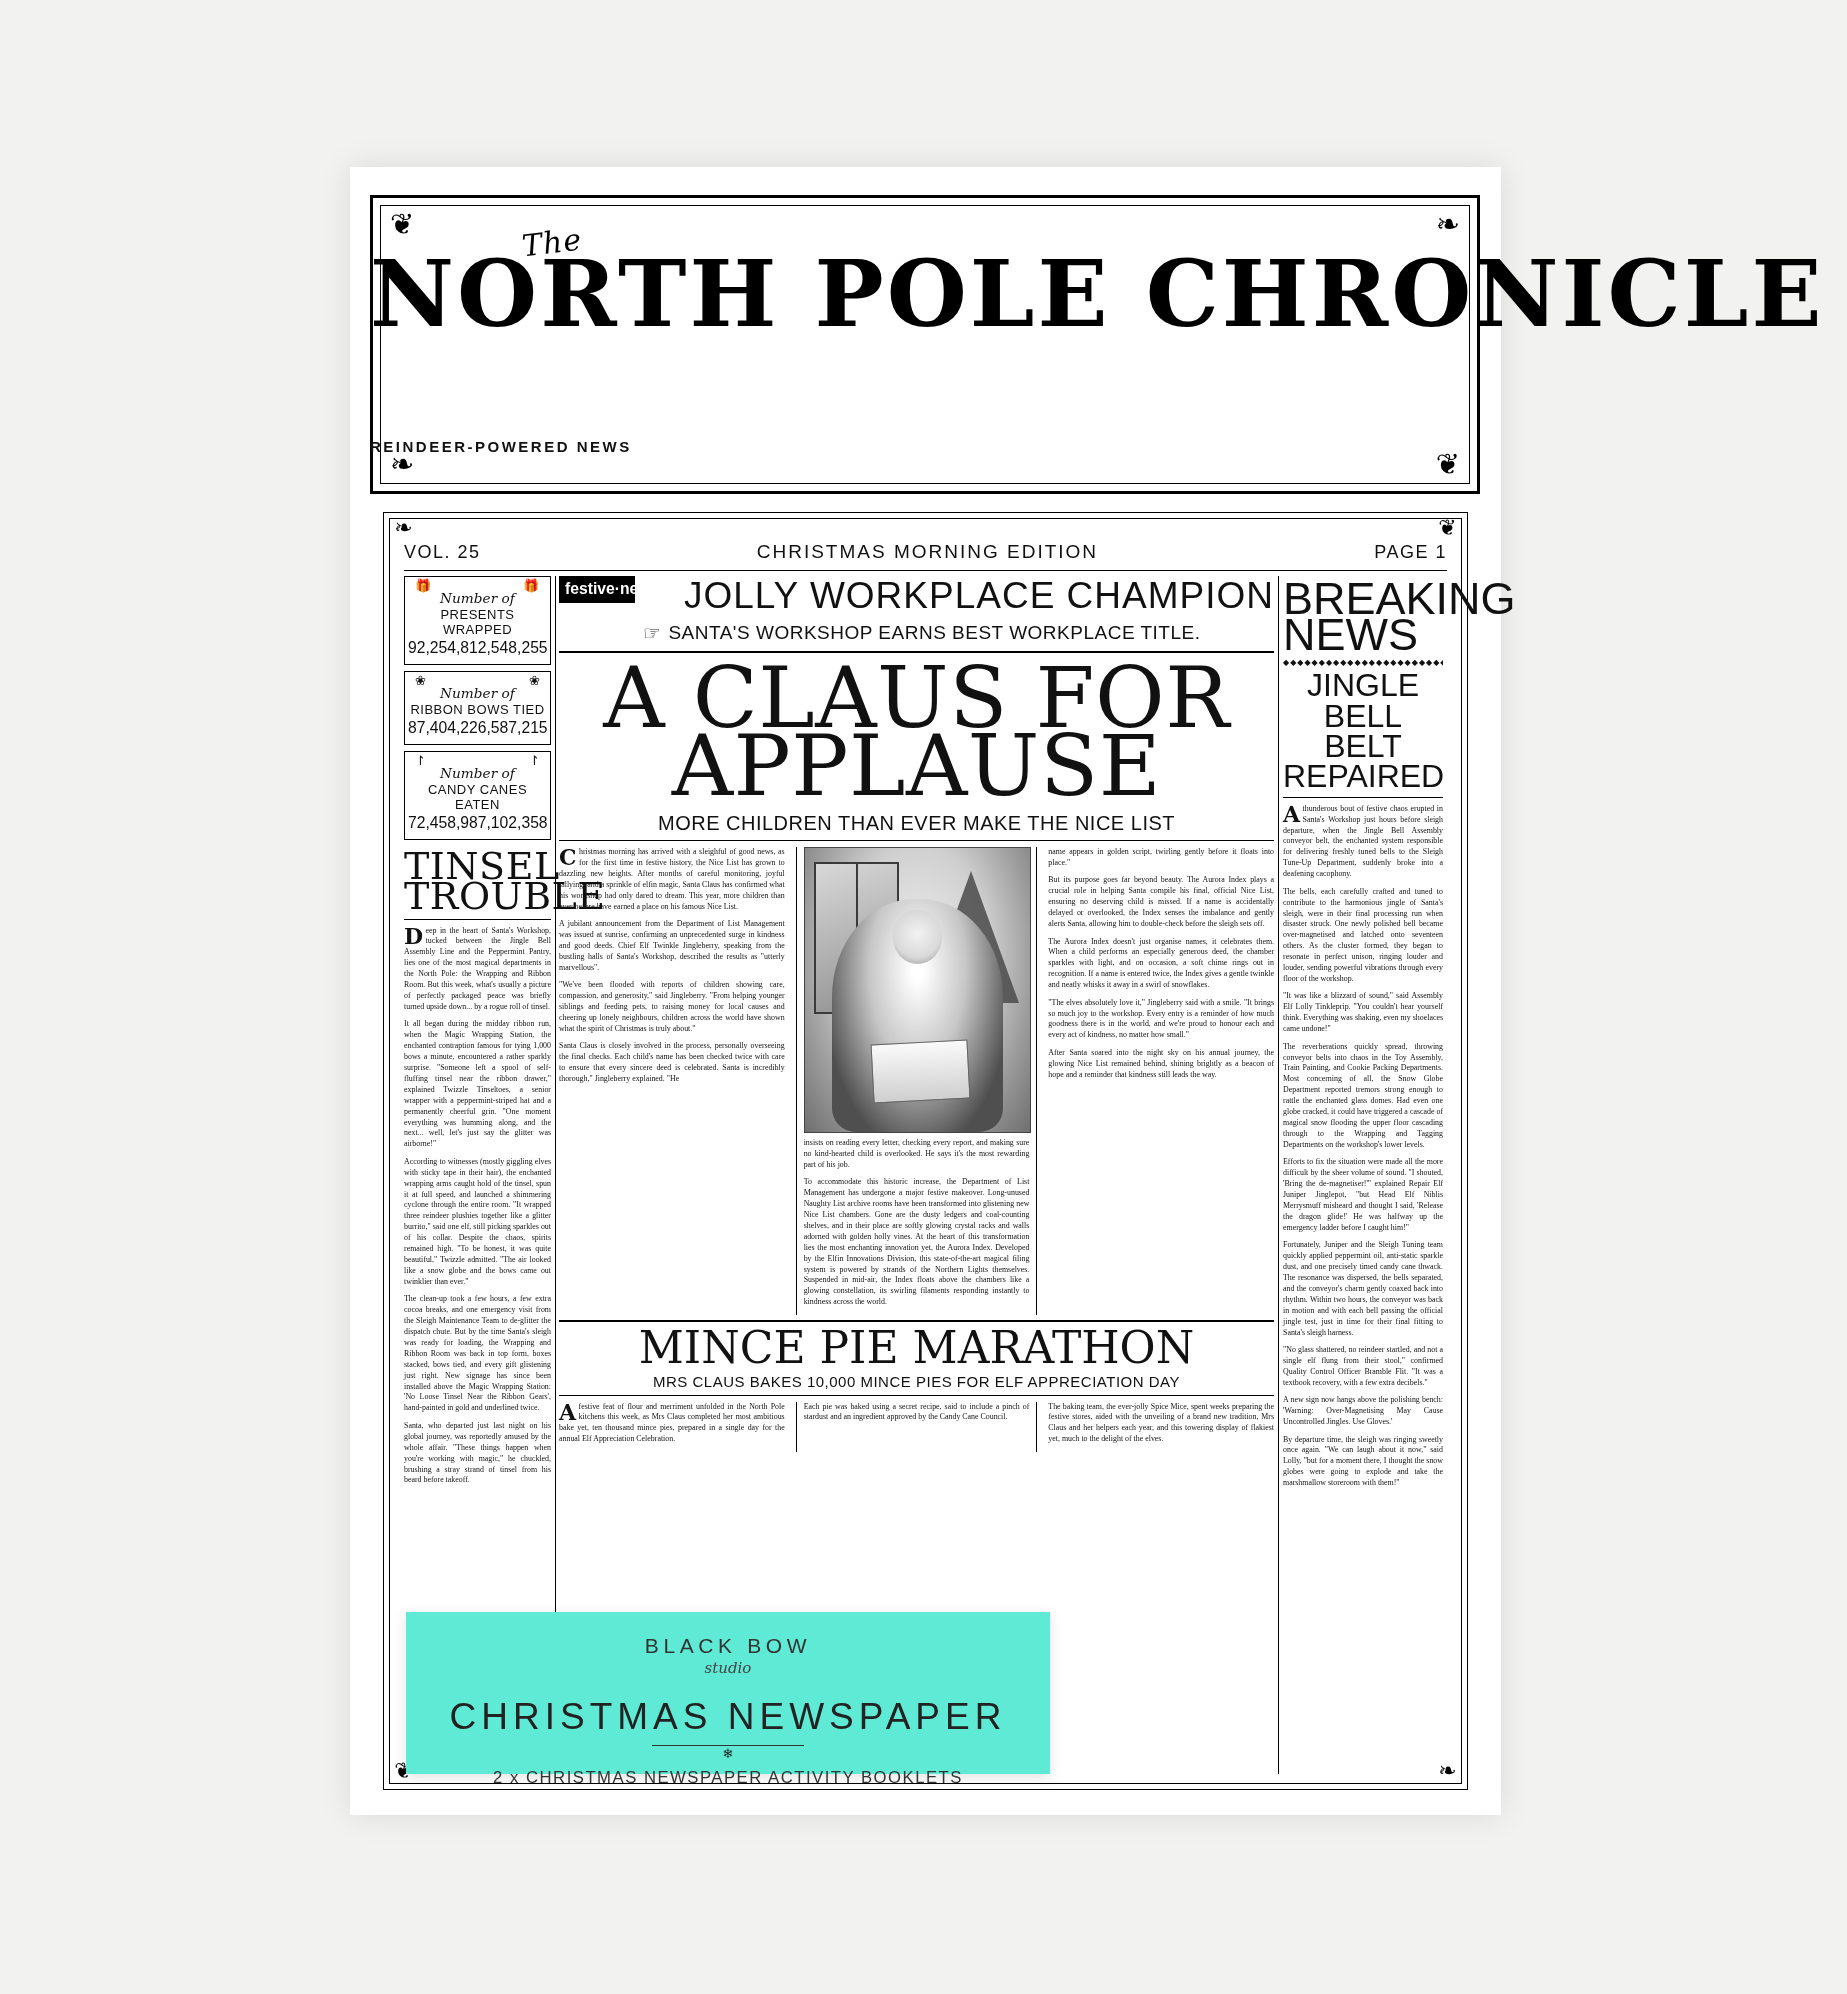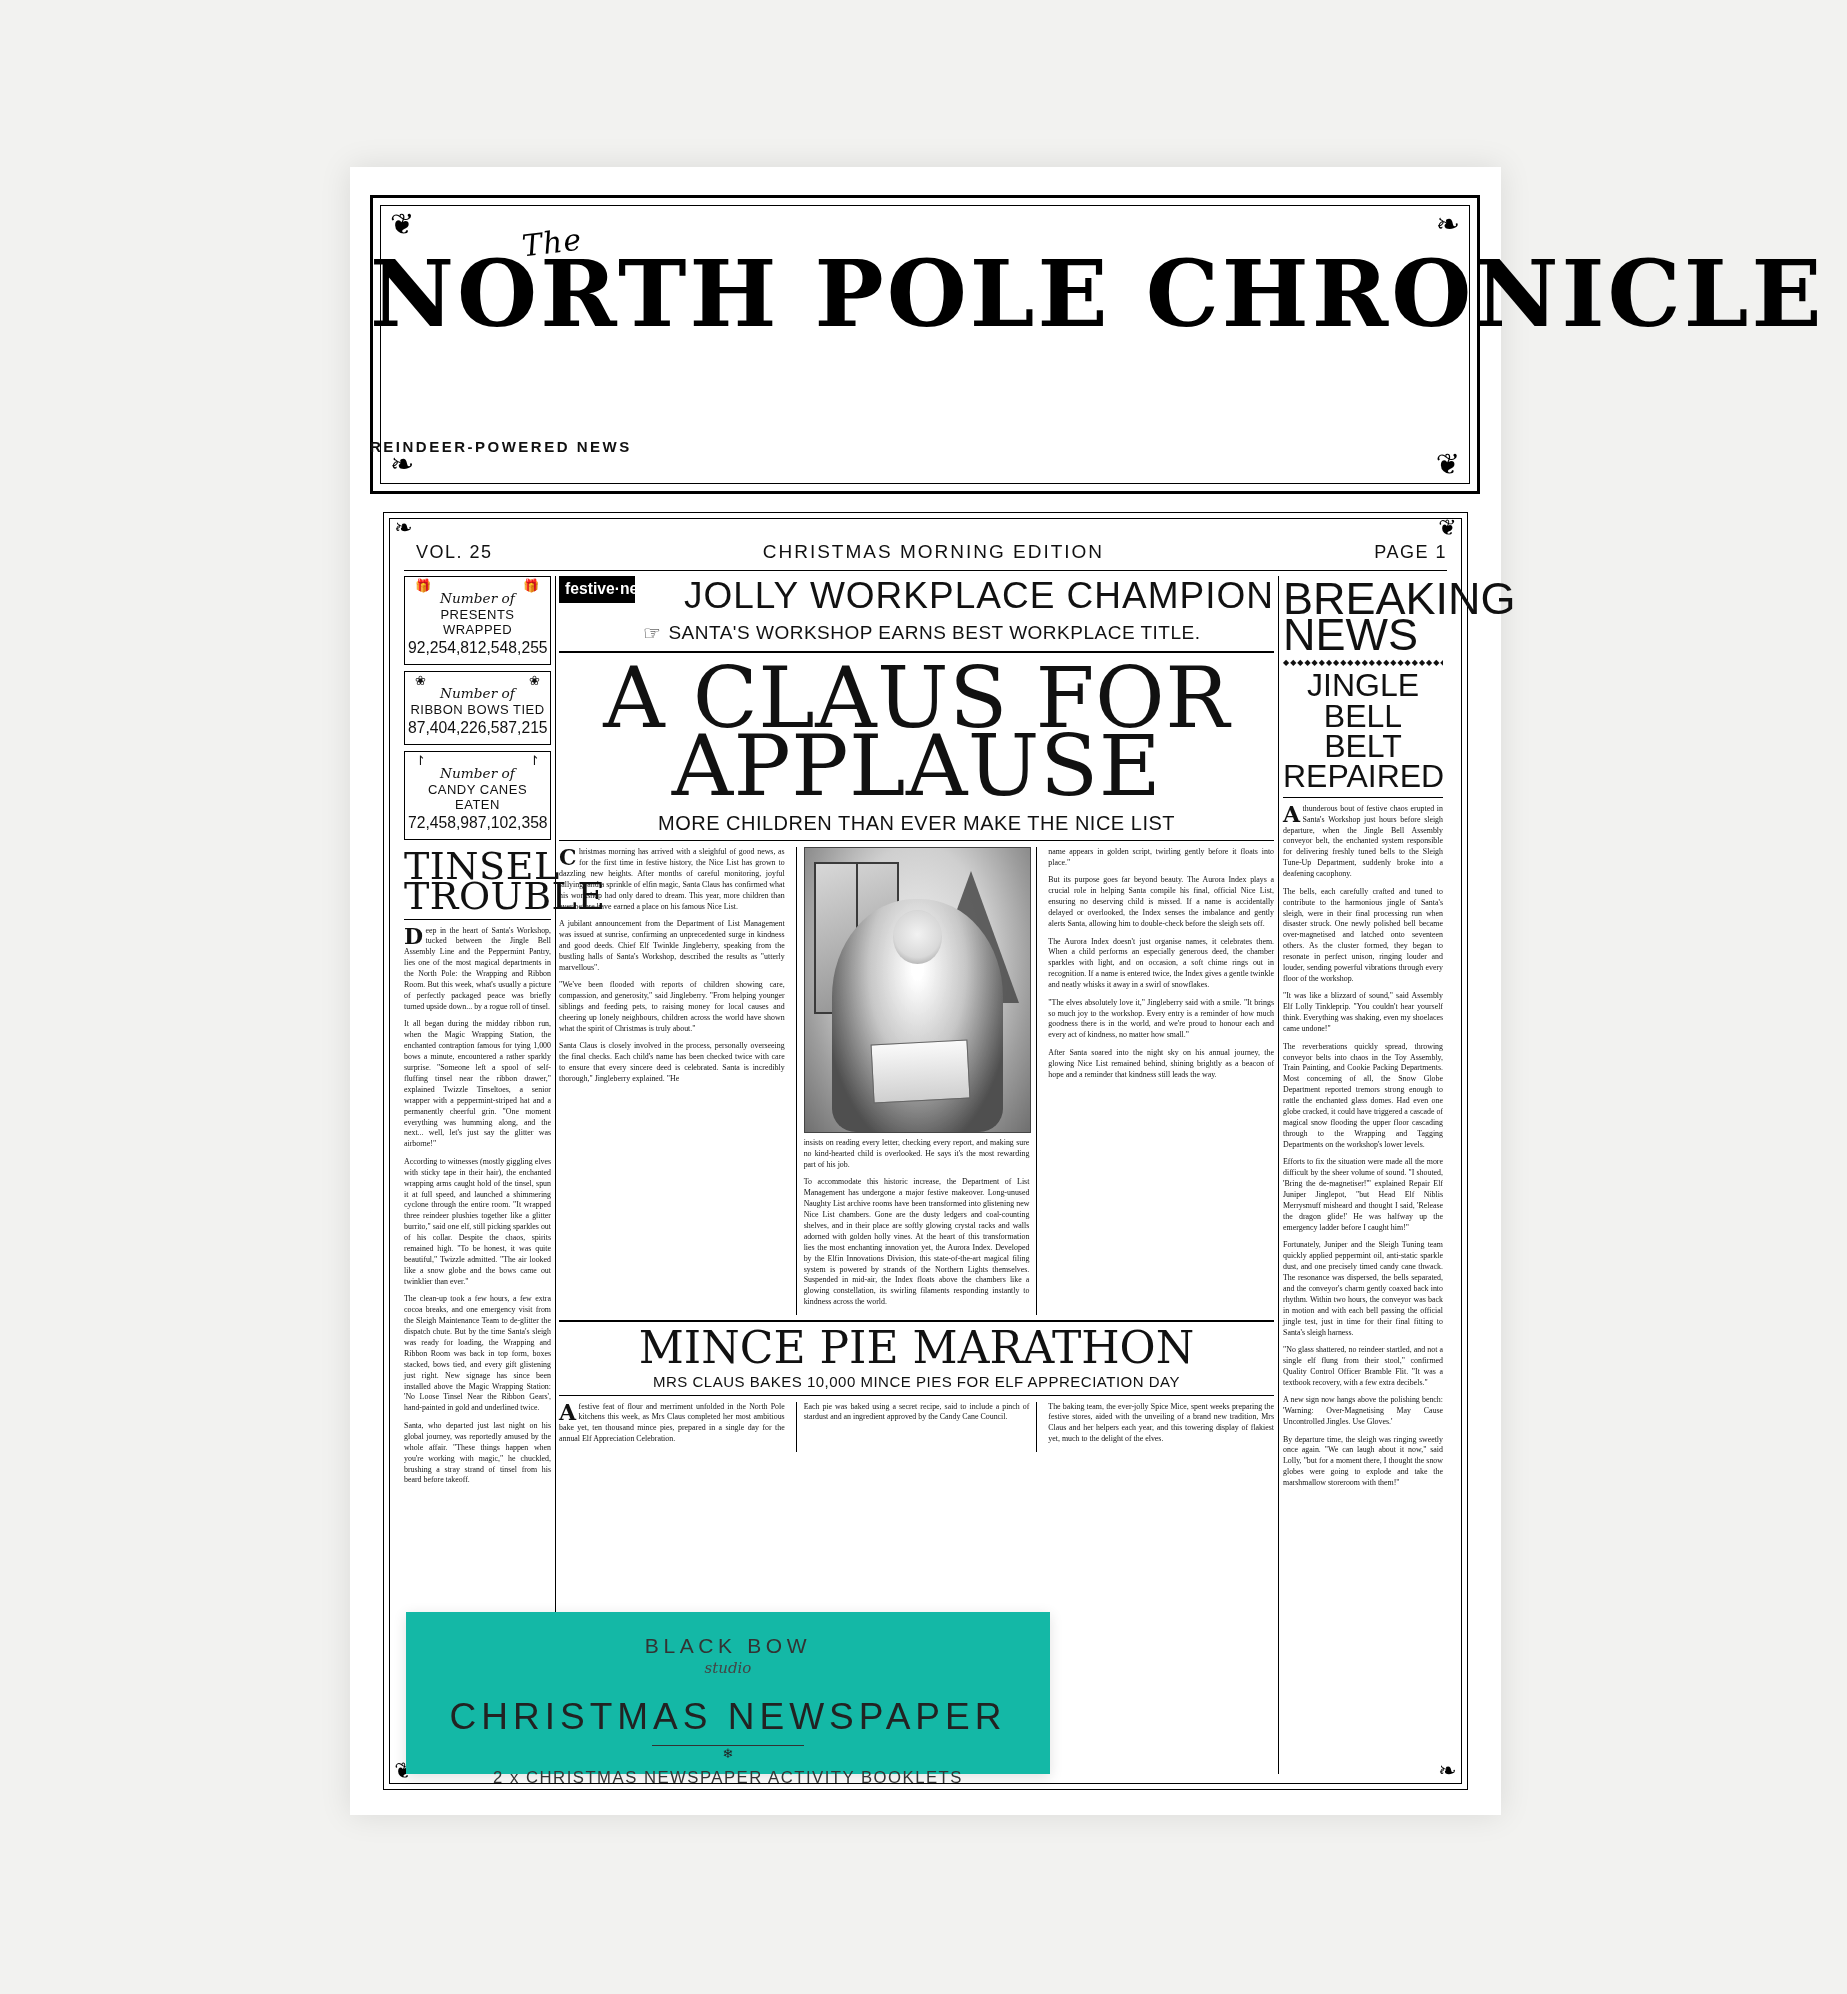--- a/index.html
+++ b/index.html
@@ -116,21 +116,21 @@
     font-family: "DejaVu Serif", serif;
   }
   .corner.tl { left: 8px; top: 5px; }
   .corner.tr { right: 8px; top: 5px; }
   .corner.bl { left: 8px; bottom: 5px; }
   .corner.br { right: 8px; bottom: 5px; }
 
   
   .volbar {
     position: absolute;
-    left: 32px; right: 20px;
+    left: 20px; right: 20px;
     top: 23px;
     height: 32px;
     display: flex;
     align-items: center;
     justify-content: space-between;
     font-family: "Liberation Sans", sans-serif;
     font-size: 18px;
     letter-spacing: 1.5px;
   }
   .volbar .mid {
@@ -380,21 +380,21 @@
     text-align: center;
   }
 
   
   .sticker {
     position: absolute;
     left: 406px;
     top: 1612px;
     width: 644px;
     height: 162px;
-    background: #14b8a6;
+    background: #5eead4;
     box-shadow: 0 3px 13px rgba(0,0,0,.12);
     text-align: center;
   }
   .sticker-brand {
     font-family: "Liberation Sans", sans-serif;
     font-size: 21px;
     letter-spacing: 4.6px;
     margin-top: 22px;
     color: #333;
   }

